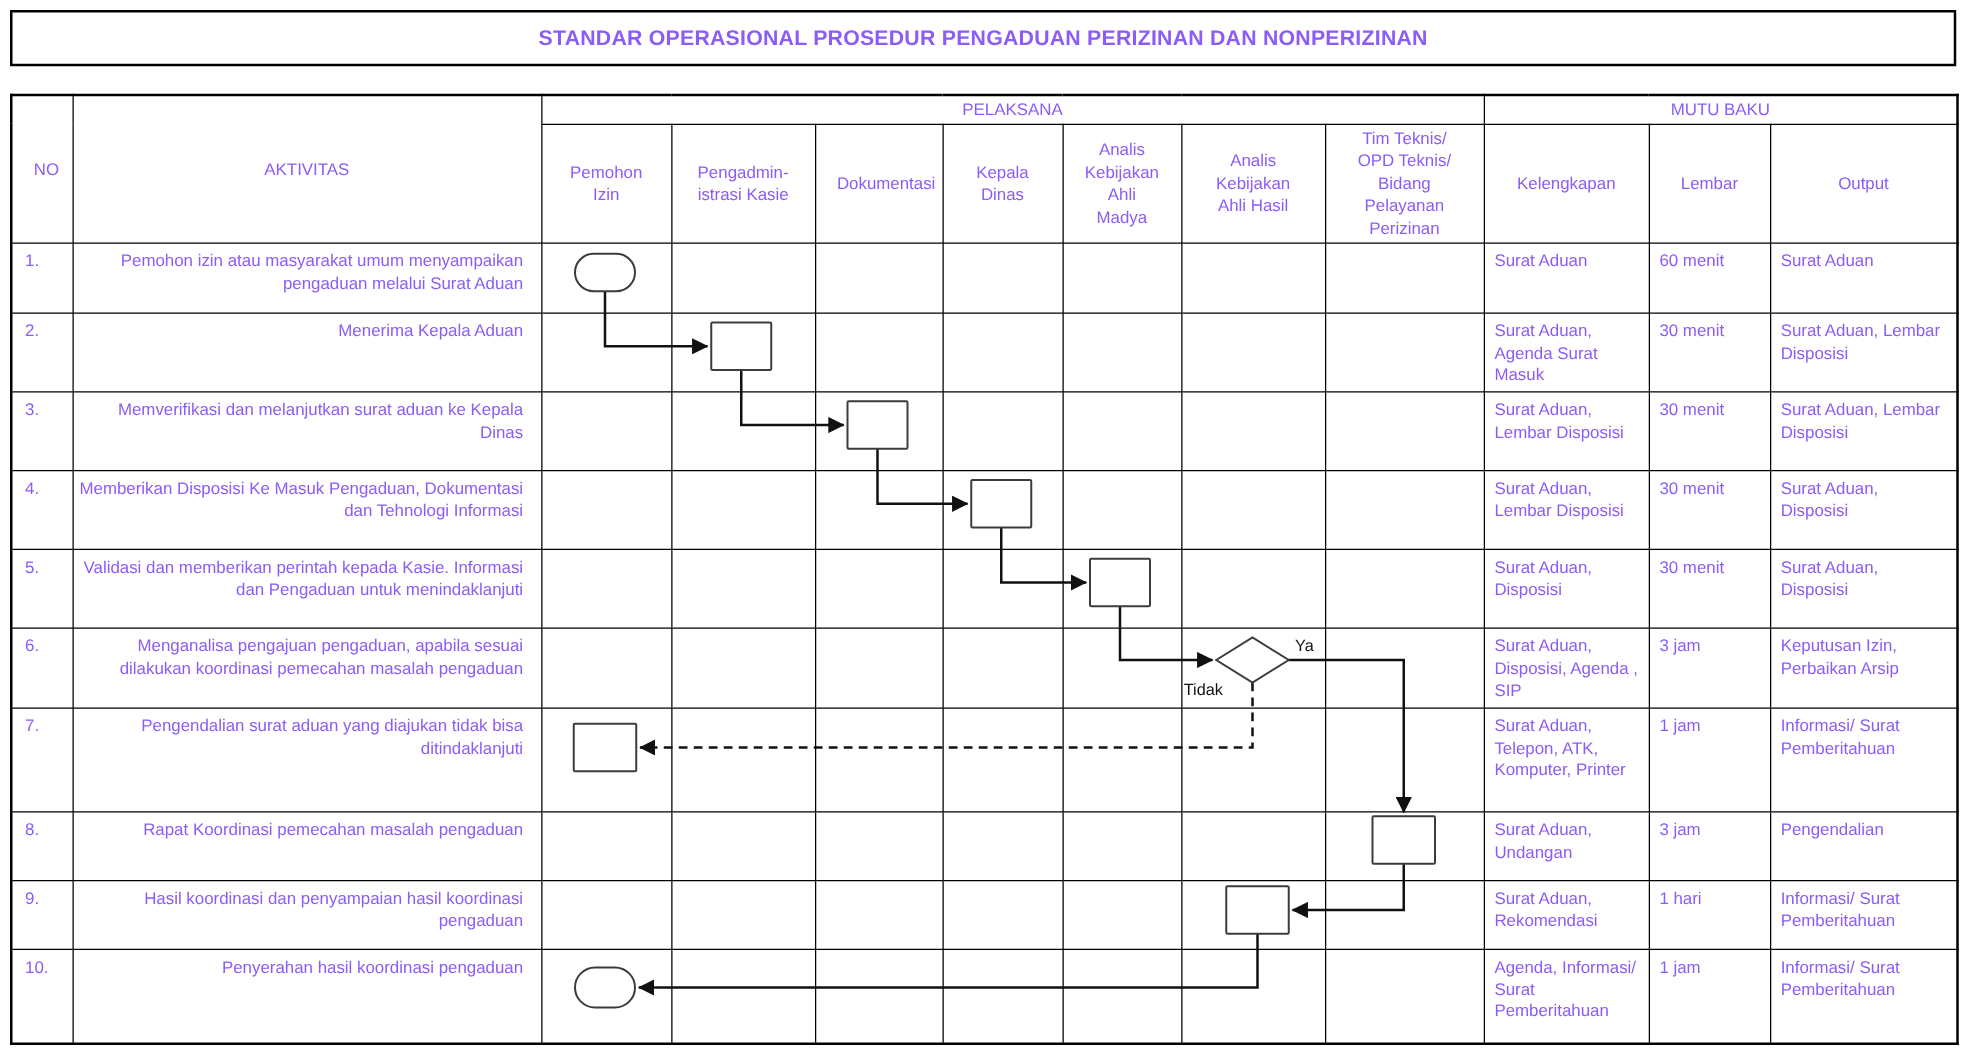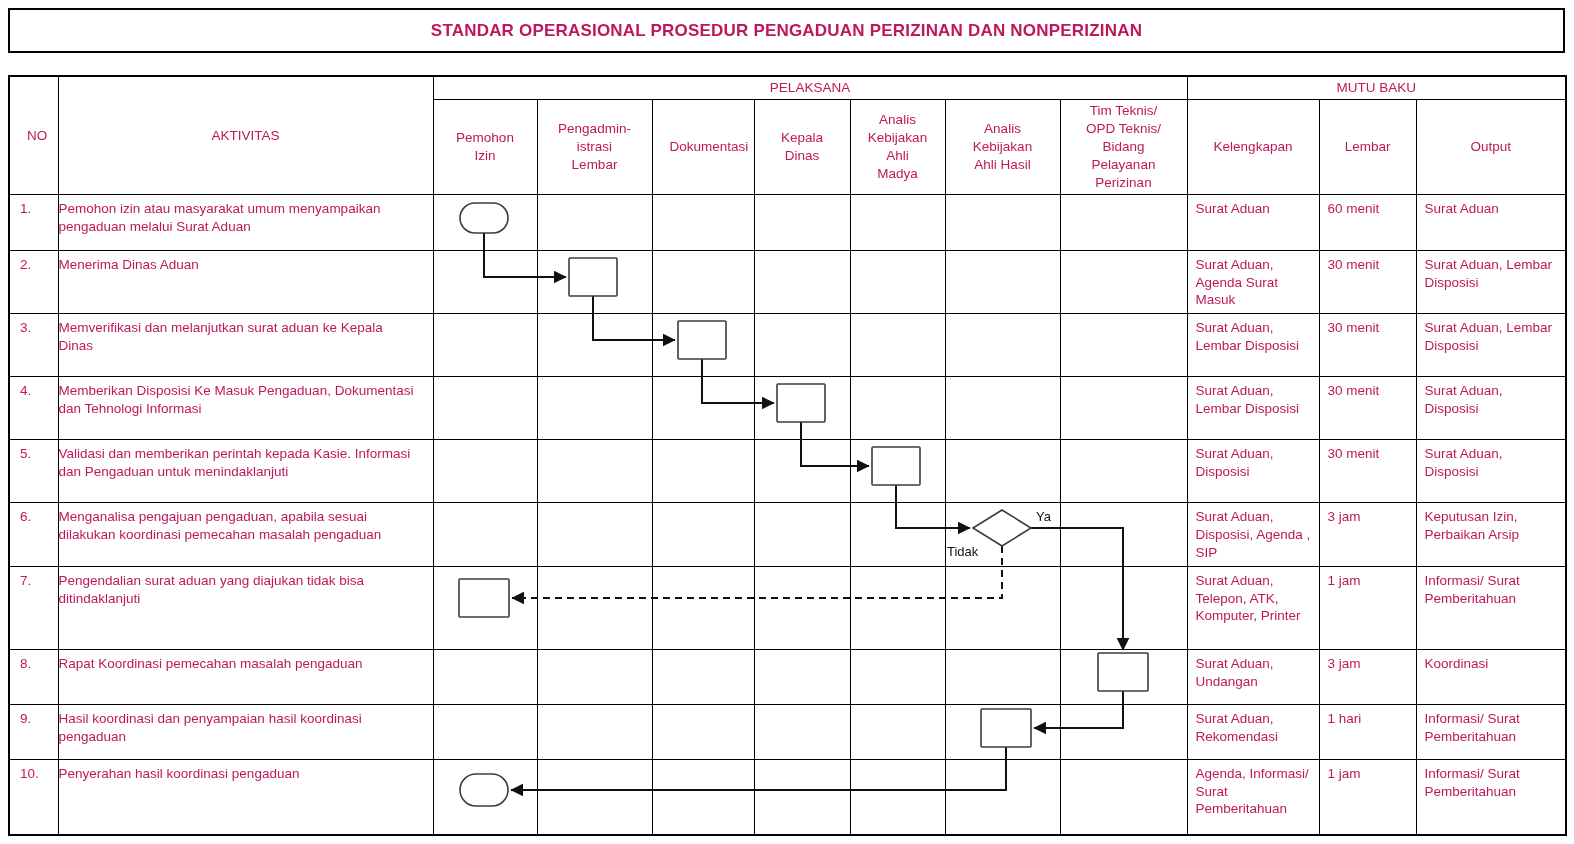--- a/index.html
+++ b/index.html
@@ -1,30 +1,30 @@
 <!DOCTYPE html>
 <html><head>
 <meta charset="utf-8">
 <style>
   html,body{margin:0;padding:0;background:#fff;}
   .page{position:relative;width:1574px;height:844px;background:#ffffff;
-        font-family:"Liberation Sans","DejaVu Sans",sans-serif;color:#be185d;}
+        font-family:"Liberation Sans","DejaVu Sans",sans-serif;color:#8b5cf6;}
   .title-box{position:absolute;left:8px;top:8px;width:1557px;height:45px;
         border:2px solid #000;box-sizing:border-box;display:flex;align-items:center;justify-content:center;}
   .title-box span{font-size:17px;font-weight:bold;letter-spacing:.2px;}
   table.sop{position:absolute;left:8px;top:75px;width:1557px;border-collapse:collapse;table-layout:fixed;
         font-size:13.5px;line-height:1.32;}
   table.sop{border:2px solid #000;}
   table.sop th,table.sop td{border:1px solid #000;box-sizing:border-box;overflow:hidden;}
   table.sop th{font-weight:normal;text-align:center;vertical-align:middle;padding:2px 17px;}
   tr.hband{height:20px;}
   tr.hcols{height:95px;}
   td{vertical-align:top;padding:5px 8px 4px 8px;}
   td.no{padding-left:10px;}
-  td.akt{padding-left:0;padding-right:14px;}
+  td.akt{padding-left:0;padding-right:14px;text-align:right;}
   td.kel{padding-right:4px;}
   tr.r1{height:56px;} tr.r2{height:63px;} tr.r3{height:63px;} tr.r4{height:63px;}
   tr.r5{height:63px;} tr.r6{height:63px;} tr.r7{height:83px;} tr.r8{height:55px;}
   tr.r9{height:55px;} tr.r10{height:76px;margin-top:32px;}
   #flow-svg{position:absolute;left:0;top:0;pointer-events:none;}
   #flow-svg text{font-family:"Liberation Sans","DejaVu Sans",sans-serif;font-size:13px;fill:#111;}
 </style>
 </head>
 <body>
 
@@ -51,21 +51,21 @@
     </colgroup>
     <thead>
       <tr class="hband">
         <th rowspan="2">NO</th>
         <th rowspan="2">AKTIVITAS</th>
         <th colspan="7">PELAKSANA</th>
         <th colspan="3">MUTU BAKU</th>
       </tr>
       <tr class="hcols">
         <th>Pemohon Izin</th>
-        <th>Pengadmin-istrasi Lembar</th>
+        <th>Pengadmin-istrasi Kasie</th>
         <th>Dokumentasi</th>
         <th>Kepala Dinas</th>
         <th>Analis Kebijakan Ahli Madya</th>
         <th>Analis Kebijakan Ahli Hasil</th>
         <th>Tim Teknis/ OPD Teknis/ Bidang Pelayanan Perizinan</th>
         <th>Kelengkapan</th>
         <th>Lembar</th>
         <th>Output</th>
       </tr>
     </thead>
@@ -79,21 +79,21 @@
           <td class="flow"></td>
           <td class="flow"></td>
           <td class="flow"></td>
           <td class="flow"></td>
         <td class="kel">Surat Aduan</td>
         <td class="wak">60 menit</td>
         <td class="out">Surat Aduan</td>
       </tr>
       <tr class="r2">
         <td class="no">2.</td>
-        <td class="akt">Menerima Dinas Aduan</td>
+        <td class="akt">Menerima Kepala Aduan</td>
         <td class="flow"></td>
           <td class="flow"></td>
           <td class="flow"></td>
           <td class="flow"></td>
           <td class="flow"></td>
           <td class="flow"></td>
           <td class="flow"></td>
         <td class="kel">Surat Aduan, Agenda Surat Masuk</td>
         <td class="wak">30 menit</td>
         <td class="out">Surat Aduan, Lembar Disposisi</td>
@@ -173,21 +173,21 @@
         <td class="akt">Rapat Koordinasi pemecahan masalah pengaduan</td>
         <td class="flow"></td>
           <td class="flow"></td>
           <td class="flow"></td>
           <td class="flow"></td>
           <td class="flow"></td>
           <td class="flow"></td>
           <td class="flow"></td>
         <td class="kel">Surat Aduan, Undangan</td>
         <td class="wak">3 jam</td>
-        <td class="out">Koordinasi</td>
+        <td class="out">Pengendalian</td>
       </tr>
       <tr class="r9">
         <td class="no">9.</td>
         <td class="akt">Hasil koordinasi dan penyampaian hasil koordinasi pengaduan</td>
         <td class="flow"></td>
           <td class="flow"></td>
           <td class="flow"></td>
           <td class="flow"></td>
           <td class="flow"></td>
           <td class="flow"></td>

